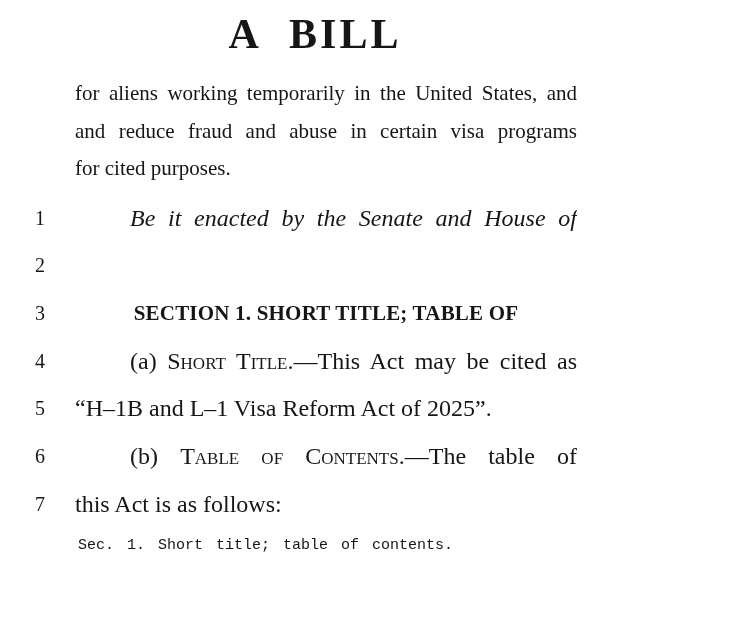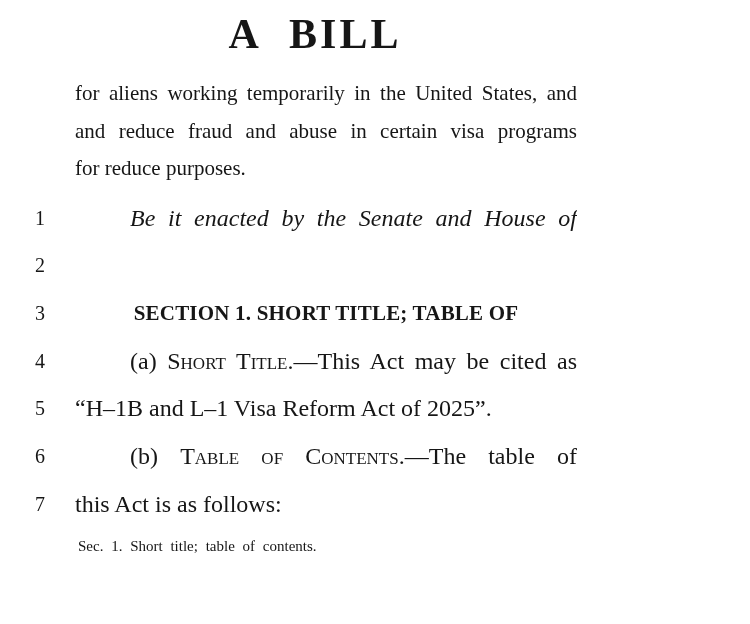--- a/index.html
+++ b/index.html
@@ -53,33 +53,34 @@
   }
   .ind { text-indent: 55px; }
   .it { font-style: italic; }
   .hd { font-weight: 700; font-size: 21px; letter-spacing: 0.2px; text-align: center; }
   .sc { font-variant: small-caps; }
   .toc-line {
     margin: 8px 53px 0 78px;
     font-size: 15px;
     line-height: 20px;
     word-spacing: 4px;
+    font-family: Liberation Mono, monospace;
   }
 </style>
 </head>
 <body>
 
 <div class="page">
 
   <h1 class="bill-title">A BILL</h1>
 
   <div class="preamble">
     <div class="pre-line cont jl">for aliens working temporarily in the United States, and</div>
     <div class="pre-line cont jl">and reduce fraud and abuse in certain visa programs</div>
-    <div class="pre-line cont">for reduce purposes.</div>
+    <div class="pre-line cont">for cited purposes.</div>
   </div>
 
   <div class="bill-body">
 
     <div class="bill-line">
       <span class="line-num">1</span>
       <span class="line-text it jl ind">Be it enacted by the Senate and House of Representa-</span>
     </div>
 
     <div class="bill-line">

